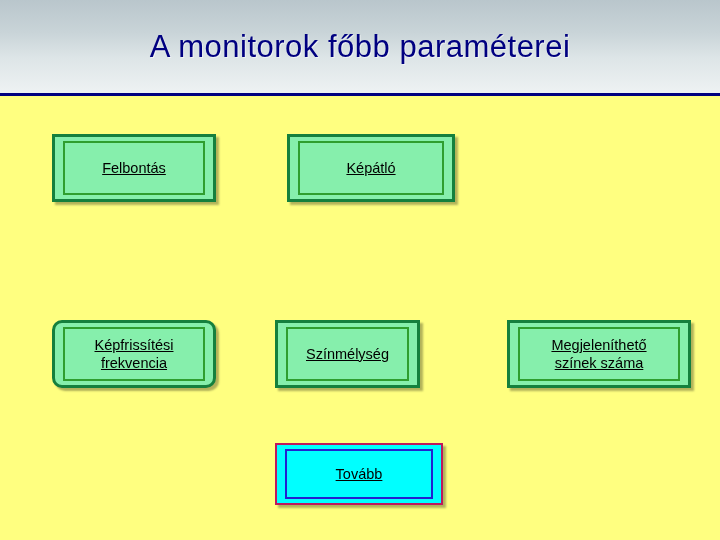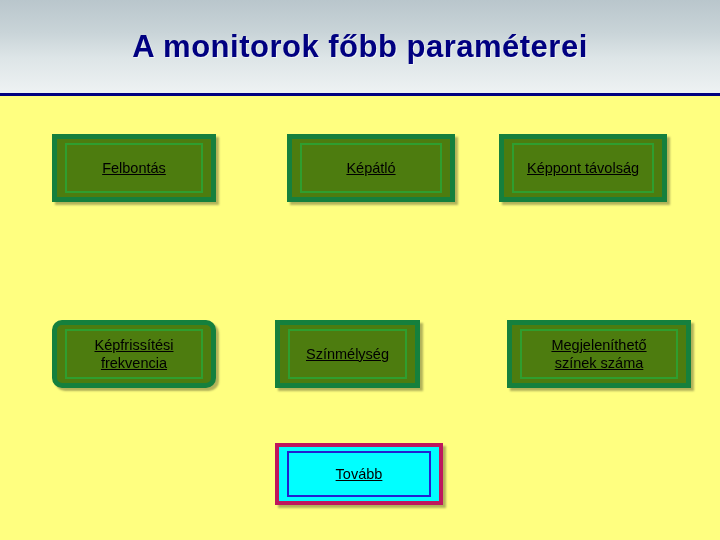--- a/index.html
+++ b/index.html
@@ -34,32 +34,32 @@
   .title-text {
     position: absolute;
     left: 0;
     top: 0;
     width: 720px;
     height: 93px;
     display: flex;
     align-items: center;
     justify-content: center;
     font-size: 31px;
-    font-weight: bold;
+    font-weight: normal;
     color: #000080;
     letter-spacing: 0.5px;
     text-shadow: 1px 1px 0 rgba(255,255,255,0.55);
     white-space: nowrap;
   }
   
   .box {
     position: absolute;
     box-sizing: border-box;
-    border: 5px solid #15803d;
-    background: #4d7c0f;
+    border: 3px solid #15803d;
+    background: #86efac;
     display: flex;
     align-items: center;
     justify-content: center;
     text-align: center;
     padding: 4px 8px;
     box-shadow: 3px 3px 2px rgba(0,0,0,0.30);
   }
   .box .inner {
     box-sizing: border-box;
     width: 100%;
@@ -71,21 +71,21 @@
   }
   .box-label {
     font-size: 14.5px;
     color: #000000;
     text-decoration: underline;
     line-height: 1.25;
     white-space: pre-line;
     font-weight: normal;
   }
   .box.blue {
-    border: 4px solid #be185d;
+    border: 2px solid #be185d;
     background: #00ffff;
   }
   .box.blue .inner {
     border: 2px solid #2222d0;
   }
 
   
   #box-felbontas      { left: 52px;  top: 134px; width: 164px; height: 68px; }
   #box-kepatlo        { left: 275px; top: 134px; width: 168px; height: 68px; margin-left: 12px; }
   #box-keppont        { left: 499px; top: 134px; width: 168px; height: 68px; }
@@ -107,25 +107,20 @@
       <span class="box-label">Felbontás</span>
     </div>
   </div>
 
   <div class="box" id="box-kepatlo">
     <div class="inner">
       <span class="box-label">Képátló</span>
     </div>
   </div>
 
-  <div class="box" id="box-keppont">
-    <div class="inner">
-      <span class="box-label">Képpont távolság</span>
-    </div>
-  </div>
 
   <div class="box" id="box-kepfrissites">
     <div class="inner">
       <span class="box-label">Képfrissítési
 frekvencia</span>
     </div>
   </div>
 
   <div class="box" id="box-szinmelyseg">
     <div class="inner">

